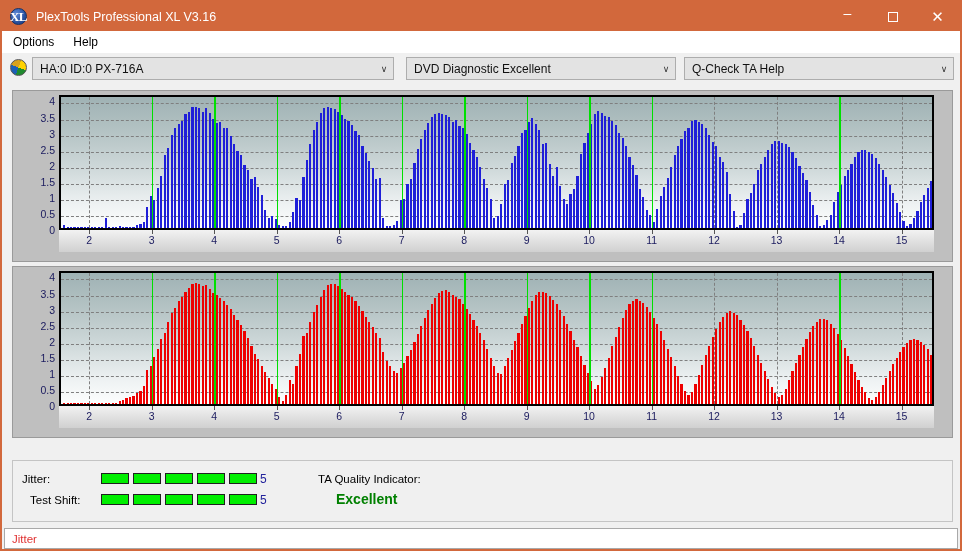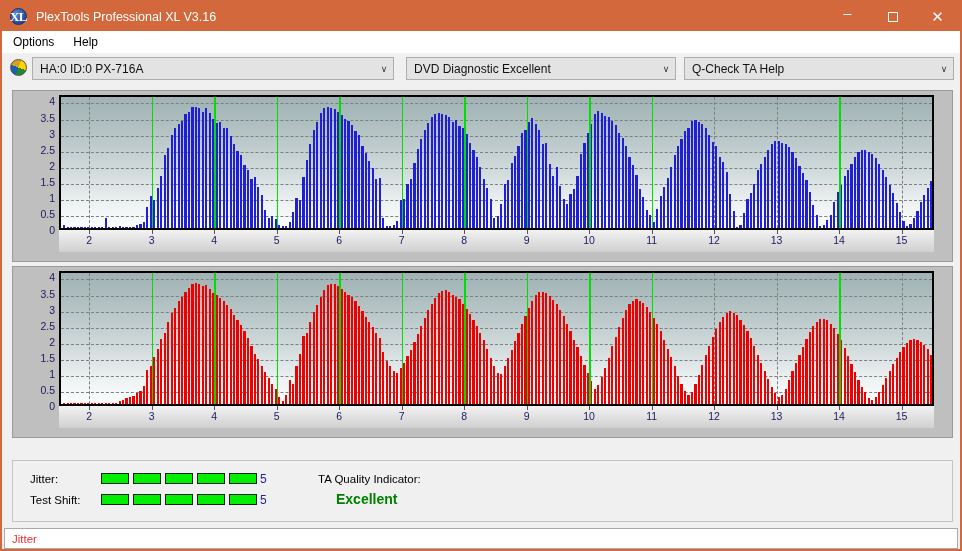--- a/index.html
+++ b/index.html
@@ -148,21 +148,21 @@
   .bar { position: absolute; bottom: 0; }
 
   
   .bottom-box {
     position: absolute; left: 10px; top: 458px;
     width: 941px; height: 62px;
     background: #f0f0f0;
     border: 1px solid #c4c4c4;
   }
   .lbl { position: absolute; font-size: 11.5px; color: #000; }
-  #lbl-jitter { left: 17px; top: 12px; }
+  #lbl-jitter { left: 9px; top: 12px; }
   #lbl-peakshift { left: 17px; top: 33px; }
   #lbl-taq { left: 305px; top: 12px; }
   #txt-excellent {
     position: absolute; left: 323px; top: 30px;
     font-size: 14px; font-weight: bold; color: #008000;
   }
   .meter { position: absolute; display: flex; gap: 4px; }
   #meter-jitter { left: 88px; top: 12px; }
   #meter-peakshift { left: 88px; top: 33px; }
   .seg { width: 28px; height: 11px; background: #00ee00; border: 1px solid #202020; }

